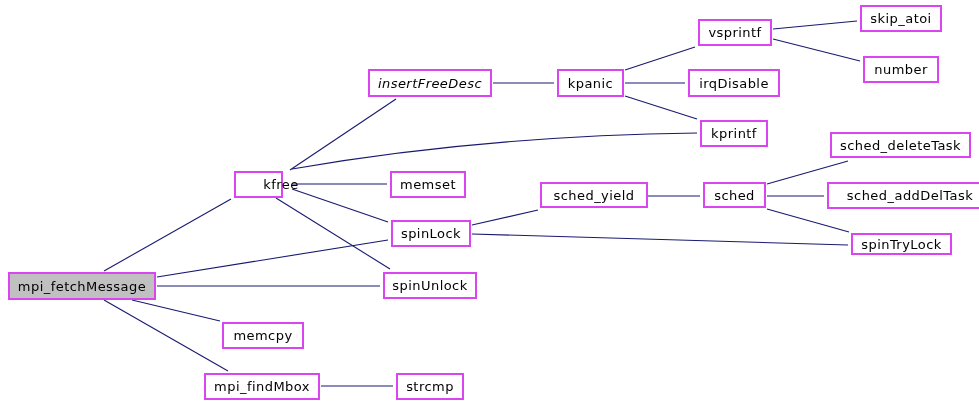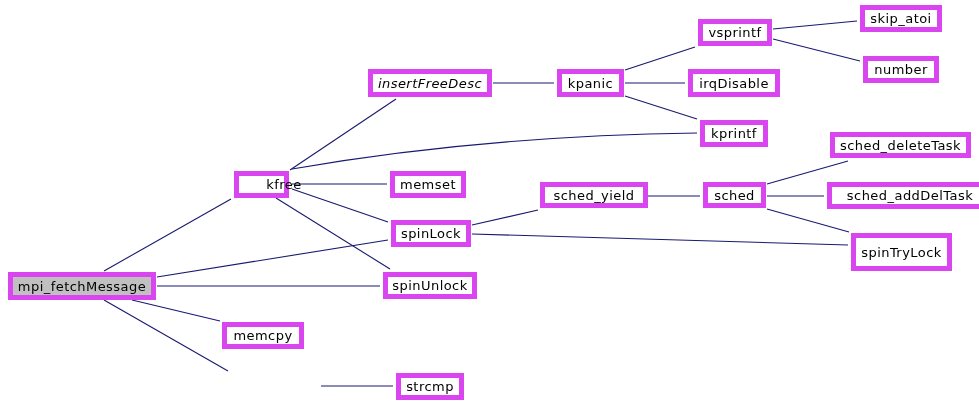--- a/index.html
+++ b/index.html
@@ -29,21 +29,21 @@
   .nodes-layer {
     position: absolute;
     left: 0;
     top: 0;
     width: 979px;
     height: 405px;
   }
   .node {
     position: absolute;
     box-sizing: border-box;
-    border: 5px solid #d946ef;
+    border: 2px solid #d946ef;
     background: #ffffff;
     color: #000000;
     font-size: 13px;
     letter-spacing: 0.45px;
     display: flex;
     align-items: center;
     justify-content: center;
     white-space: nowrap;
     cursor: pointer;
   }
@@ -85,30 +85,31 @@
         <path d="M767,184 L848,161" stroke="#191970" marker-end="url(#arrowhead)"></path>
         <path d="M767,196 L824,196" stroke="#191970" marker-end="url(#arrowhead)"></path>
         <path d="M767,209 L849,232" stroke="#191970" marker-end="url(#arrowhead)"></path>
         <path d="M321,386 L393,386" stroke="#191970" marker-end="url(#arrowhead)"></path>
       </g>
   </svg>
   <div class="nodes-layer" id="nodes-layer">
       <div class="node root" style="left: 8px; top: 272px; width: 148px; height: 28px;">mpi_fetchMessage</div>
       <div class="node" style="left: 234px; top: 171px; width: 34px; height: 27px; padding-left: 45px;">kfree</div>
       <div class="node" style="left: 222px; top: 322px; width: 82px; height: 27px;">memcpy</div>
+      <div class="node" style="left: 204px; top: 373px; width: 116px; height: 27px;">mpi_findMbox</div>
       <div class="node" style="left: 396px; top: 373px; width: 68px; height: 27px;">strcmp</div>
       <div class="node" style="left: 368px; top: 69px; width: 124px; height: 28px; font-style: italic;">insertFreeDesc</div>
       <div class="node" style="left: 390px; top: 171px; width: 76px; height: 27px;">memset</div>
       <div class="node" style="left: 391px; top: 220px; width: 80px; height: 27px;">spinLock</div>
       <div class="node" style="left: 383px; top: 272px; width: 94px; height: 27px;">spinUnlock</div>
       <div class="node" style="left: 557px; top: 69px; width: 67px; height: 28px;">kpanic</div>
       <div class="node" style="left: 540px; top: 182px; width: 108px; height: 26px;">sched_yield</div>
       <div class="node" style="left: 698px; top: 19px; width: 74px; height: 27px;">vsprintf</div>
       <div class="node" style="left: 688px; top: 69px; width: 92px; height: 28px;">irqDisable</div>
       <div class="node" style="left: 700px; top: 120px; width: 68px; height: 27px;">kprintf</div>
       <div class="node" style="left: 703px; top: 182px; width: 63px; height: 26px;">sched</div>
       <div class="node" style="left: 860px; top: 5px; width: 82px; height: 27px;">skip_atoi</div>
       <div class="node" style="left: 863px; top: 56px; width: 76px; height: 27px;">number</div>
       <div class="node" style="left: 830px; top: 132px; width: 141px; height: 26px;">sched_deleteTask</div>
       <div class="node" style="left: 827px; top: 182px; width: 166px; height: 27px;">sched_addDelTask</div>
-      <div class="node" style="left: 851px; top: 233px; width: 101px; height: 38px;">spinTryLock</div>
+      <div class="node" style="left: 851px; top: 233px; width: 101px; height: 22px;">spinTryLock</div>
     </div>
 </div>
 
 </body></html>

